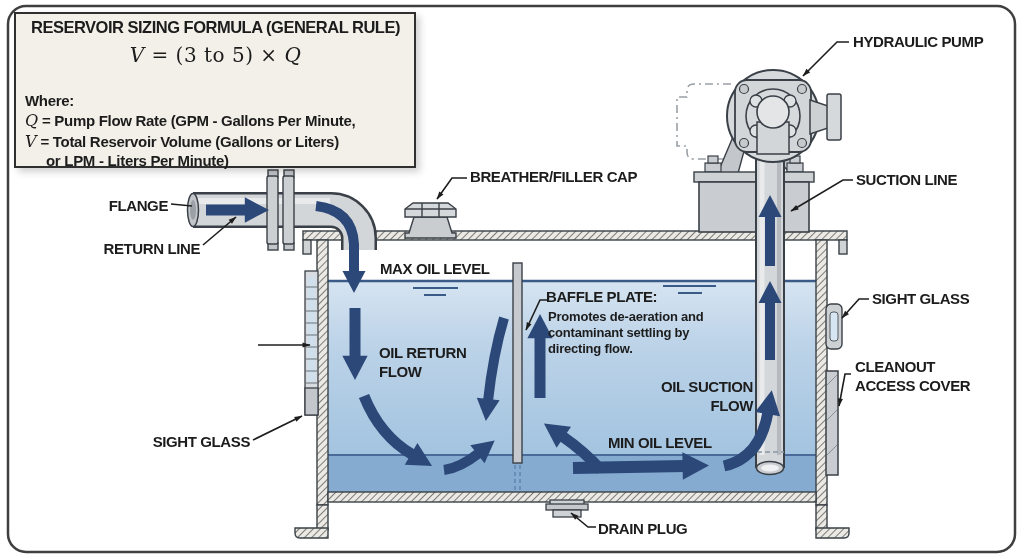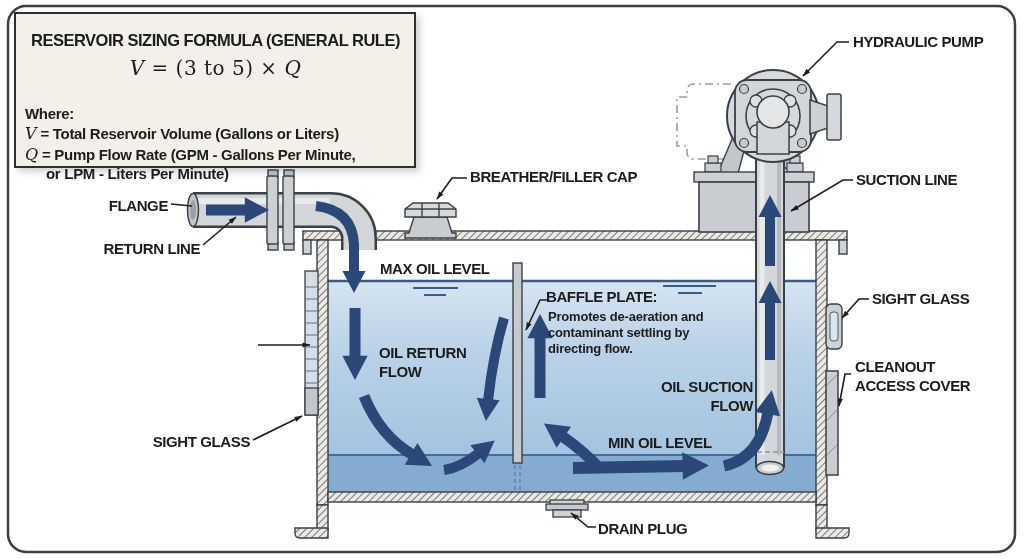--- a/index.html
+++ b/index.html
@@ -17,21 +17,21 @@
   .lbl.right{text-align:right;}
   .note-body{
     position:absolute;font-weight:bold;font-size:13px;line-height:16px;
     letter-spacing:-0.2px;color:#1c1c1c;width:162px;white-space:normal;
   }
   
   .formula-box{
     position:absolute;left:14px;top:12px;width:402px;height:156px;
     background:#f2f0e9;border:2px solid #2f2f2f;
     box-shadow:4px 4px 7px rgba(0,0,0,0.18);
-    box-sizing:border-box;padding:17px 8px 0 9px;
+    box-sizing:border-box;padding:4px 8px 0 9px;
   }
   .fb-title{
     font-weight:bold;font-size:16.5px;letter-spacing:-0.5px;text-align:center;
   }
   .fb-formula{
     text-align:center;font-family:"DejaVu Serif", serif;font-size:20px;
     margin-top:6px;letter-spacing:0.5px;
   }
   .fb-formula .sym{font-style:italic;}
   .fb-where{font-weight:bold;font-size:15px;margin-top:25px;letter-spacing:-0.3px;}
@@ -234,26 +234,26 @@
 
   <div class="formula-box">
     <div class="fb-title">RESERVOIR SIZING FORMULA (GENERAL RULE)</div>
     <div class="fb-formula">
       <span class="sym">V</span>
       <span>= (3 to 5) ×</span>
       <span class="sym">Q</span>
     </div>
     <div class="fb-where">Where:</div>
     <div class="fb-def">
+      <span class="sym">Q</span>
+      <span>= Pump Flow Rate (GPM - Gallons Per Minute,</span>
+    </div>
+    <div class="fb-def">
       <span class="sym">V</span>
       <span>= Total Reservoir Volume (Gallons or Liters)</span>
-    </div>
-    <div class="fb-def">
-      <span class="sym">Q</span>
-      <span>= Pump Flow Rate (GPM - Gallons Per Minute,</span>
     </div>
     <div class="fb-def-cont">or LPM - Liters Per Minute)</div>
   </div>
 
   <div class="lbl" style="right:856px;top:196px;">FLANGE</div>
   <div class="lbl" style="right:824px;top:239px;">RETURN LINE</div>
   <div class="lbl" style="right:774px;top:432px;">SIGHT GLASS</div>
   <div class="lbl" style="left:470px;top:167px;">BREATHER/FILLER CAP</div>
   <div class="lbl" style="left:380px;top:259px;">MAX OIL LEVEL</div>
   <div class="lbl" style="left:379px;top:331px;margin-top:12px;">OIL RETURN

